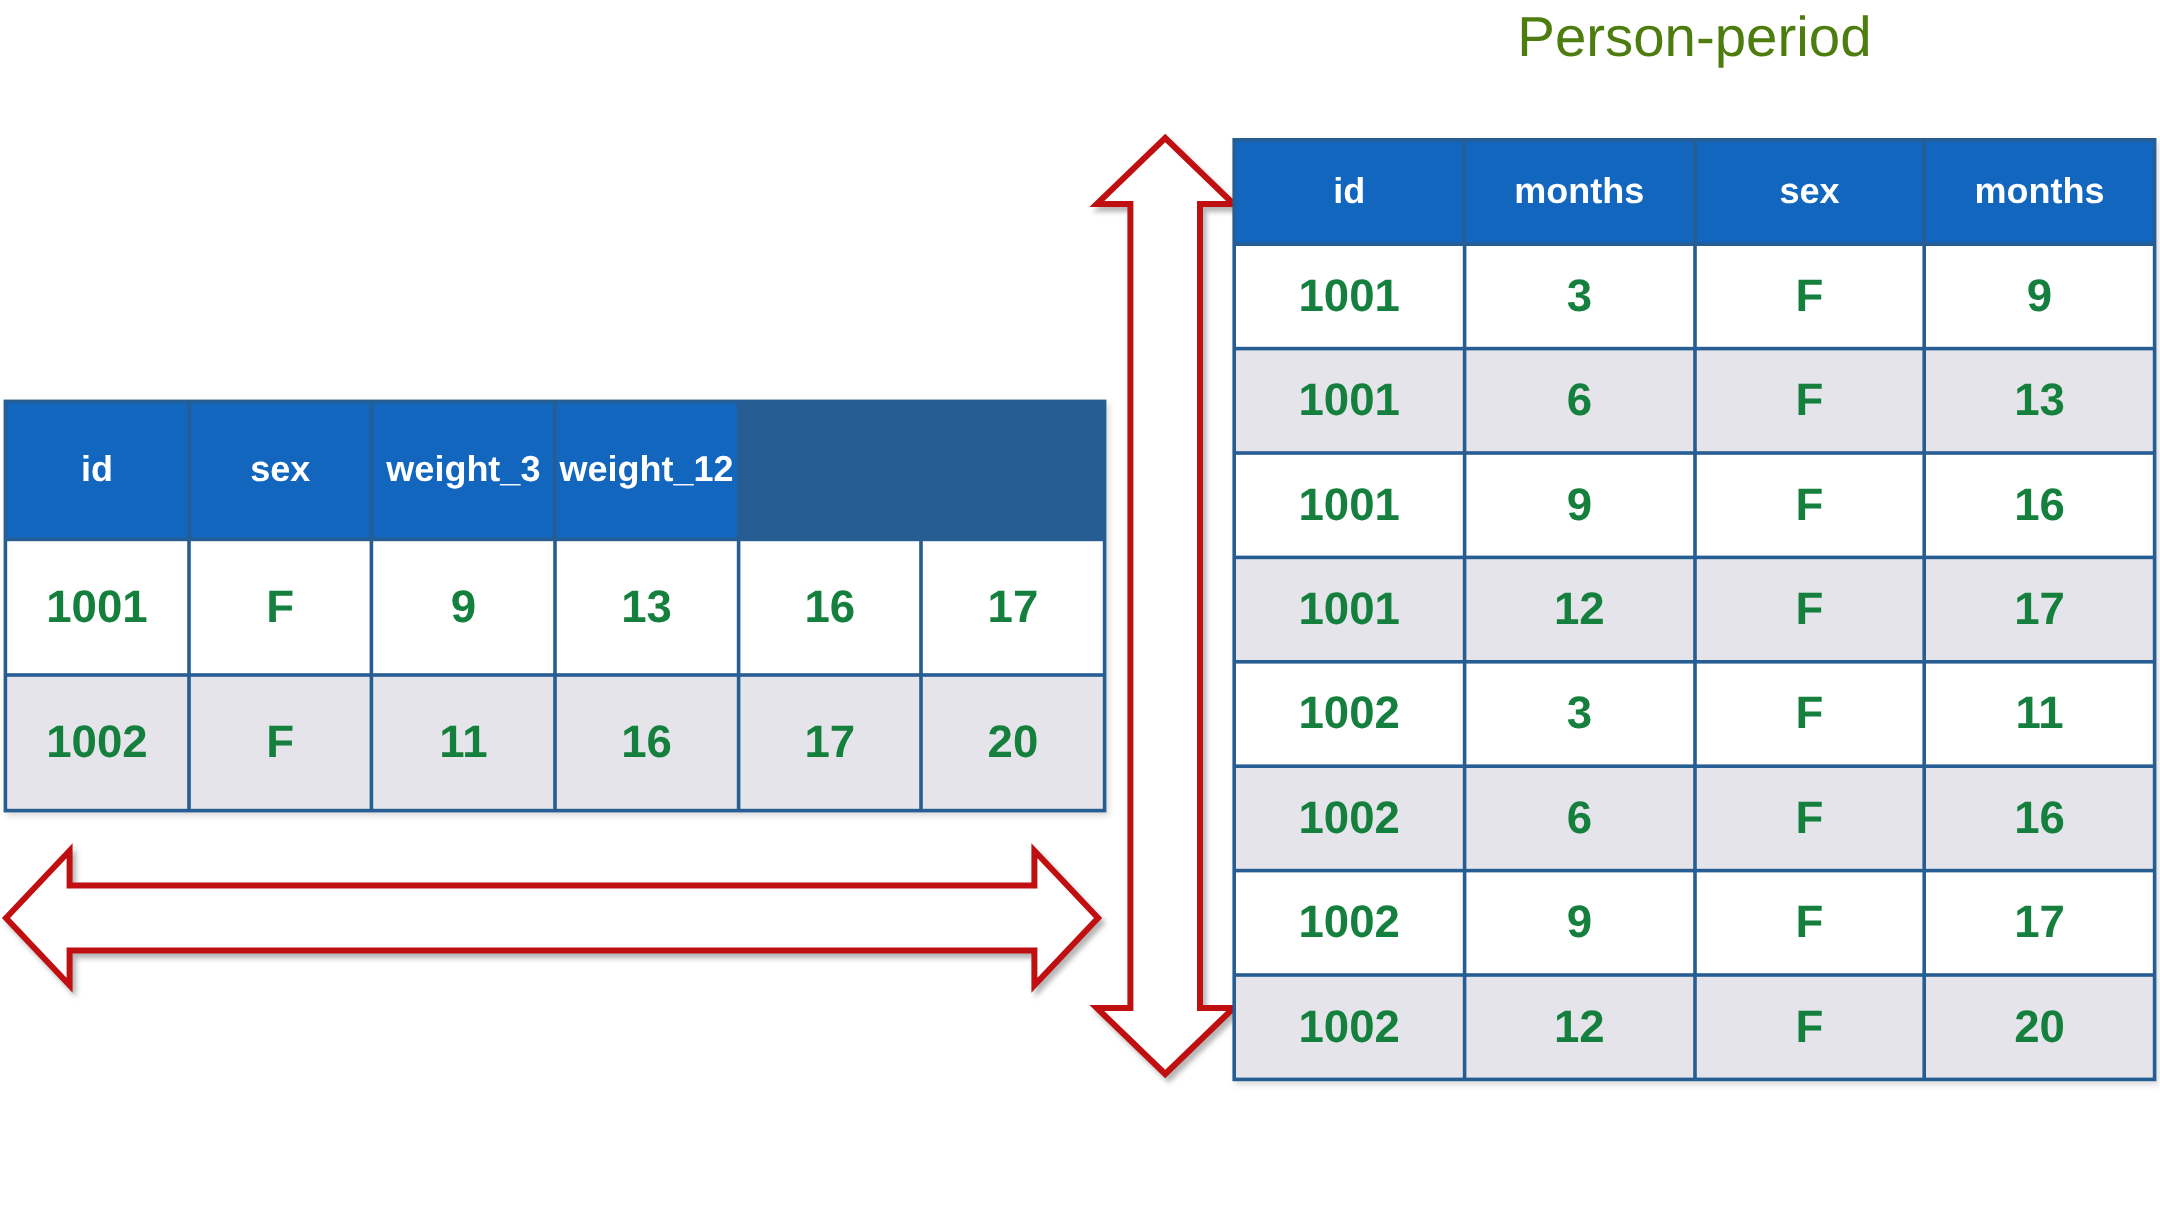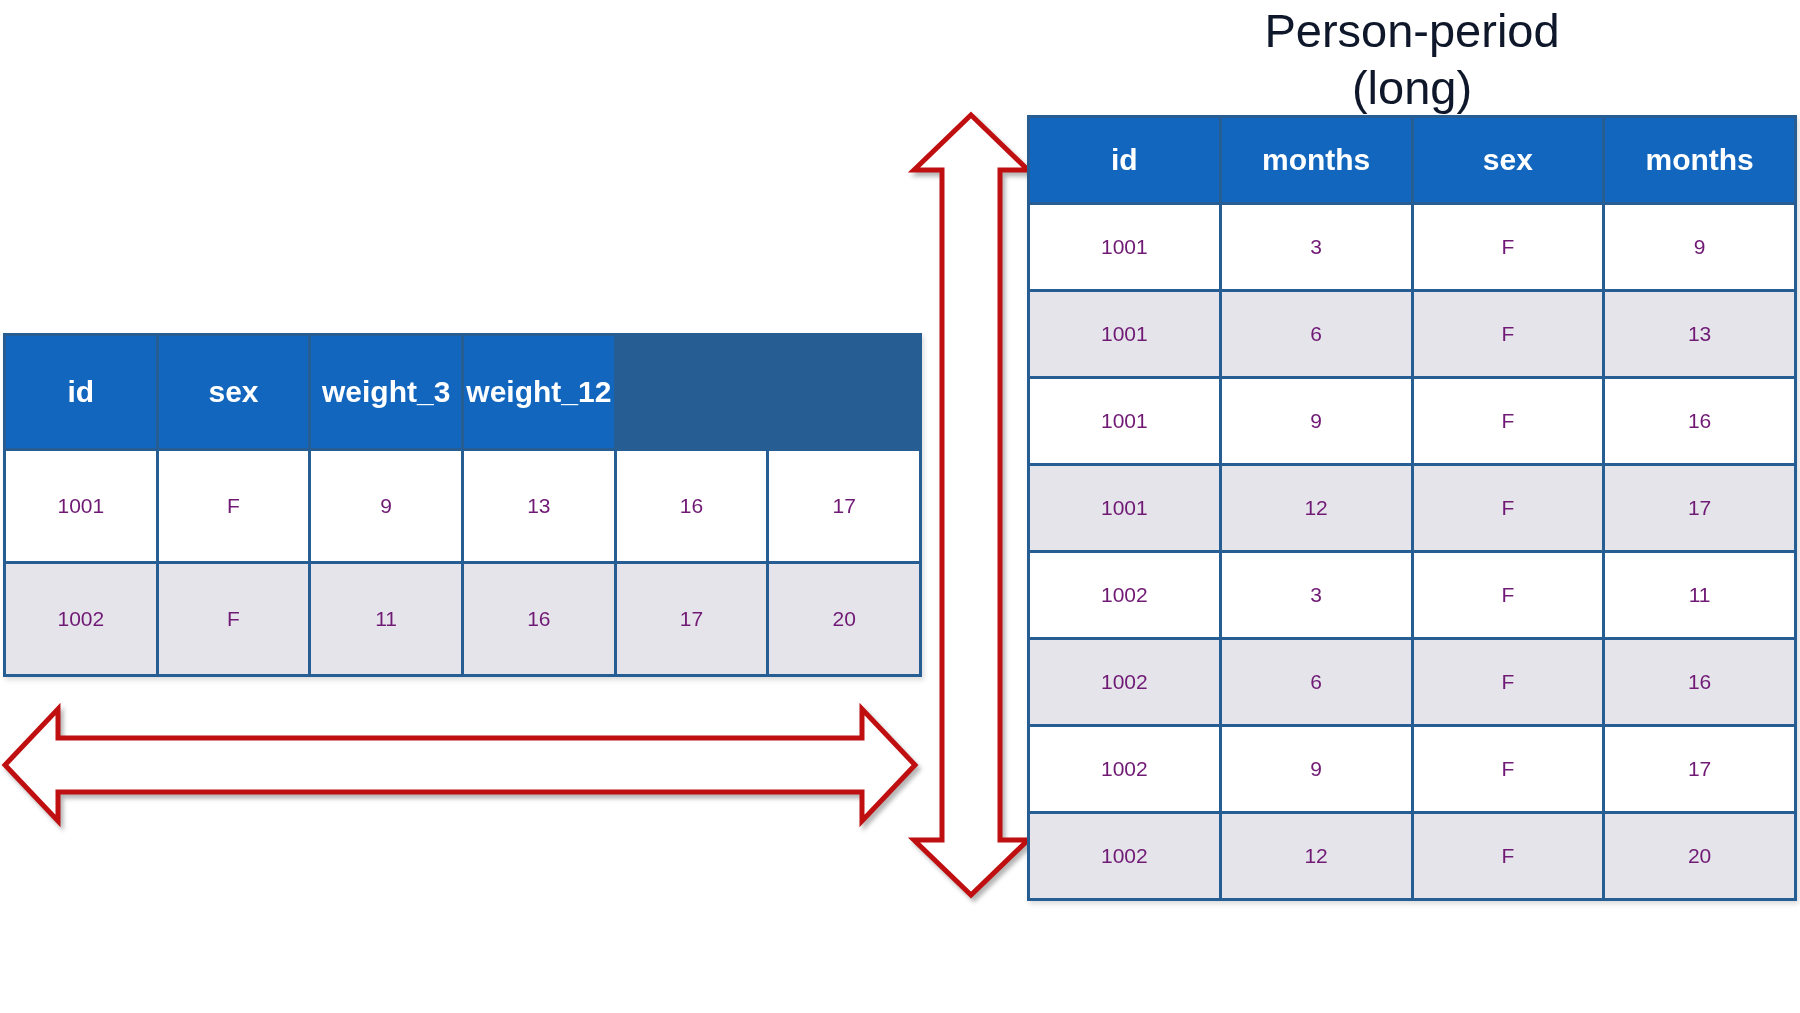--- a/index.html
+++ b/index.html
@@ -20,21 +20,21 @@
   .arrows polygon {
     fill: #ffffff;
     stroke-width: 5px;
     stroke-linejoin: miter;
     filter: drop-shadow(3px 4px 2px rgba(90,90,90,0.45));
   }
   .diagram-title {
     position: absolute;
     z-index: 2;
     text-align: center;
-    color: #0f172a;
+    color: #4d7c0f;
     font-size: 47px;
     line-height: 57px;
     font-weight: 400;
   }
   .wide-title  { left: 3px;    top: 168px; width: 919px; }
   .long-title  { left: 1027px; top: 2px;   width: 770px; }
   .dtable {
     position: absolute;
     z-index: 2;
     display: flex;
@@ -61,41 +61,41 @@
     overflow: hidden;
   }
   .hcell {
     background: #1266be;
     color: #ffffff;
     font-weight: 700;
     font-size: 30px;
   }
   .cell {
     background: #ffffff;
-    color: #701a75;
-    font-size: 21px;
+    color: #15803d;
+    font-size: 38px;
+    font-weight: bold;
   }
   .row-alt .cell { background: #e4e4ea; }
 </style>
 </head>
 <body>
 
 <div class="canvas">
 
   <svg class="arrows" viewBox="0 0 1800 1013">
     <polygon points="5,765 58,709 58,738 862,738 862,709 915,765 862,821 862,792 58,792 58,821" stroke="#c00f10"></polygon>
     <polygon points="971,115 1028,170 1000,170 1000,840 1028,840 971,895 914,840 942,840 942,170 914,170" stroke="#c00f10"></polygon>
   </svg>
 
   <div class="diagram-title wide-title">
   </div>
 
   <div class="diagram-title long-title">
     <div>Person-period</div>
-    <div>(long)</div>
   </div>
 
   <div class="dtable wide-table">
     <div class="trow header-row">
       <div class="hcell">id</div>
       <div class="hcell">sex</div>
       <div class="hcell">weight_3</div>
       <div class="hcell">weight_12</div>
     </div>
     <div class="trow data-row">

